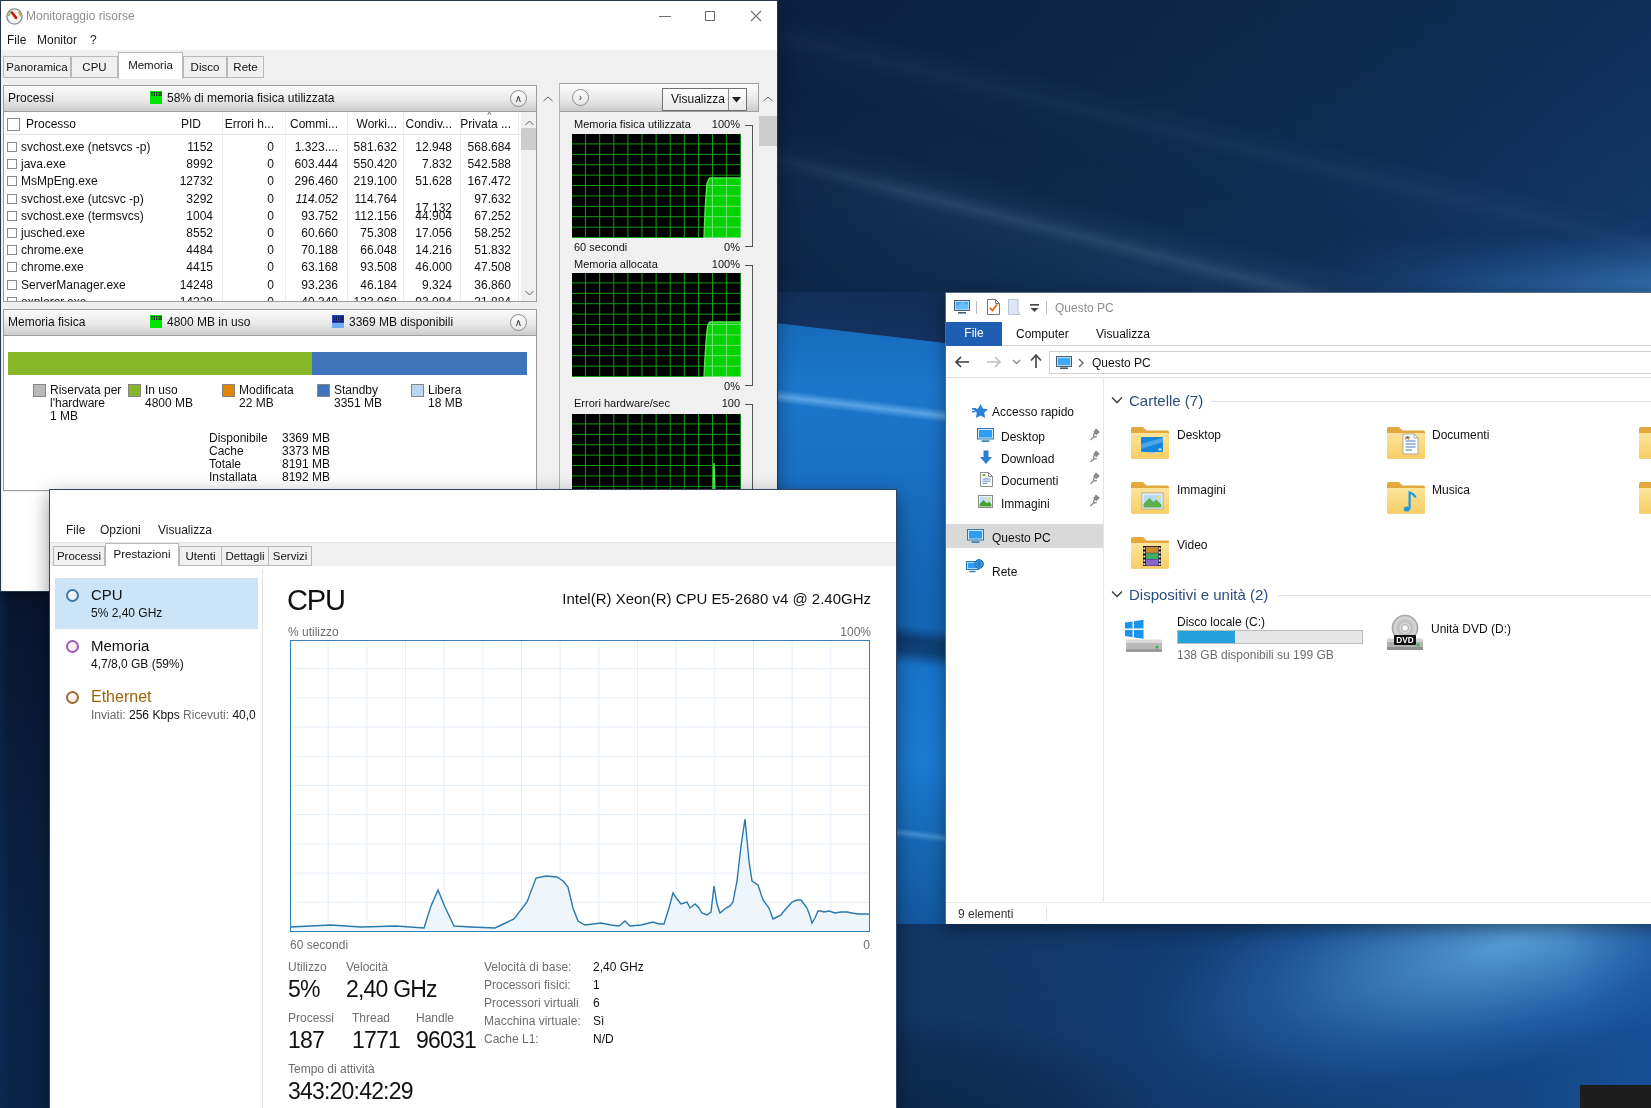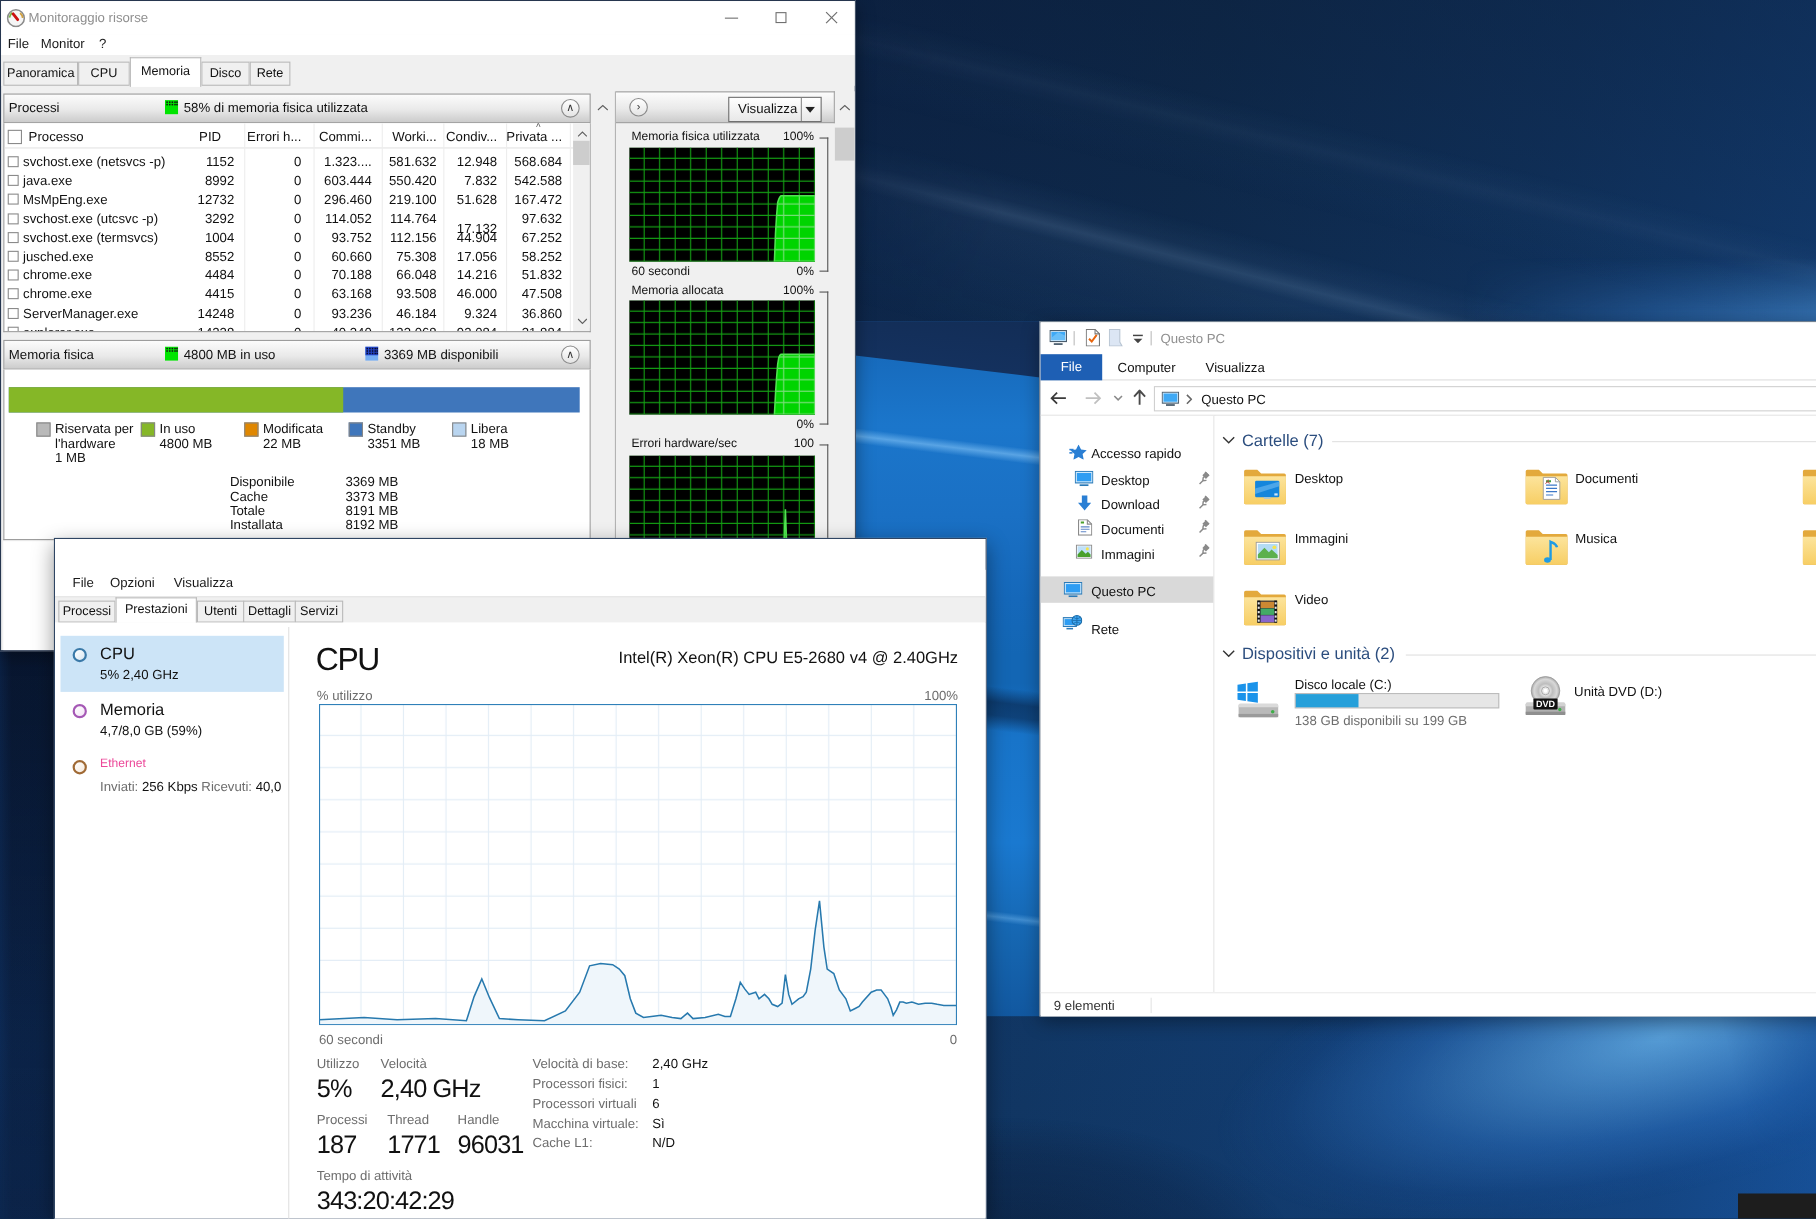--- a/index.html
+++ b/index.html
@@ -133,21 +133,21 @@
       <span class="cell num" style="left:129px;top:62.400000000000006px;width:80px;">12732</span>
       <span class="cell num" style="left:190px;top:62.400000000000006px;width:80px;">0</span>
       <span class="cell num" style="left:254px;top:62.400000000000006px;width:80px;">296.460</span>
       <span class="cell num" style="left:313px;top:62.400000000000006px;width:80px;">219.100</span>
       <span class="cell num" style="left:368px;top:62.400000000000006px;width:80px;">51.628</span>
       <span class="cell num" style="left:427px;top:62.400000000000006px;width:80px;">167.472</span>
 <div class="cbx" style="left:3px;top:81.60000000000001px;"></div>
       <span class="cell" style="left:17px;top:79.60000000000001px;">svchost.exe (utcsvc -p)</span>
       <span class="cell num" style="left:129px;top:79.60000000000001px;width:80px;">3292</span>
       <span class="cell num" style="left:190px;top:79.60000000000001px;width:80px;">0</span>
-      <span class="cell num" style="left:254px;top:79.60000000000001px;width:80px;">114.052</span>
+      <span class="cell num" style="left:254px;top:79.60000000000001px;width:80px;font-style:italic;">114.052</span>
       <span class="cell num" style="left:313px;top:79.60000000000001px;width:80px;">114.764</span>
       <span class="cell num" style="left:368px;top:89px;width:80px;">17.132</span>
       <span class="cell num" style="left:427px;top:79.60000000000001px;width:80px;">97.632</span>
 <div class="cbx" style="left:3px;top:98.80000000000001px;"></div>
       <span class="cell" style="left:17px;top:96.80000000000001px;">svchost.exe (termsvcs)</span>
       <span class="cell num" style="left:129px;top:96.80000000000001px;width:80px;">1004</span>
       <span class="cell num" style="left:190px;top:96.80000000000001px;width:80px;">0</span>
       <span class="cell num" style="left:254px;top:96.80000000000001px;width:80px;">93.752</span>
       <span class="cell num" style="left:313px;top:96.80000000000001px;width:80px;">112.156</span>
       <span class="cell num" style="left:368px;top:96.80000000000001px;width:80px;">44.904</span>
@@ -250,21 +250,21 @@
  <div class="leglab" style="left:46px;top:48px;">Riservata per<br>l'hardware<br>1 MB</div>
  <div class="swatch" style="left:124px;top:48px;background:#85b727;"></div>
  <div class="leglab" style="left:141px;top:48px;">In uso<br>4800 MB</div>
  <div class="swatch" style="left:218px;top:48px;background:#e08700;"></div>
  <div class="leglab" style="left:235px;top:48px;">Modificata<br>22 MB</div>
  <div class="swatch" style="left:313px;top:48px;background:#3f76bb;"></div>
  <div class="leglab" style="left:330px;top:48px;">Standby<br>3351 MB</div>
  <div class="swatch" style="left:407px;top:48px;background:#b9d5f0;"></div>
  <div class="leglab" style="left:424px;top:48px;">Libera<br>18 MB</div>
  <div class="leglab" style="left:205px;top:96px;">Disponibile<br>Cache<br>Totale<br>Installata</div>
- <div class="leglab" style="left:278px;top:96px;margin-left:32px;">3369 MB<br>3373 MB<br>8191 MB<br>8192 MB</div>
+ <div class="leglab" style="left:278px;top:96px;">3369 MB<br>3373 MB<br>8191 MB<br>8192 MB</div>
 </div>
 
 <div class="abs" style="left:2px;top:491px;width:534px;height:99px;background:#fff;"></div>
 
 <div class="sb" style="left:540px;top:84px;width:14px;height:500px;">
  <div class="abs" style="left:2px;top:3px;"><svg width="10" height="6">
           <path d="M0.5 5 L5 1 L9.5 5" stroke="#606060" fill="none"></path>
         </svg></div>
 </div>
 
@@ -679,21 +679,21 @@
 <div class="abs" style="left:0;top:76px;width:846px;height:542px;background:#fff;"></div>
 
 <div class="abs" style="left:5px;top:88px;width:203px;height:51px;background:#cce4f7;"></div>
 <div class="abs" style="left:16px;top:99px;width:13px;height:13px;border:2px solid #3a79a8;border-radius:50%;background:linear-gradient(135deg,#fff,#d8e7f2);"></div>
 <div class="abs" style="left:41px;top:96px;font-size:15px;color:#111;">CPU</div>
 <div class="abs t12" style="left:41px;top:116px;">5% 2,40 GHz</div>
 <div class="abs" style="left:16px;top:150px;width:13px;height:13px;border:2px solid #a558b5;border-radius:50%;background:linear-gradient(135deg,#fff,#f3e3f6);"></div>
 <div class="abs" style="left:41px;top:147px;font-size:15px;color:#111;">Memoria</div>
 <div class="abs t12" style="left:41px;top:167px;">4,7/8,0 GB (59%)</div>
 <div class="abs" style="left:16px;top:201px;width:13px;height:13px;border:2px solid #a06a35;border-radius:50%;background:linear-gradient(135deg,#fff,#f6e9dc);"></div>
-<div class="abs" style="left:41px;top:198px;font-size:11px;color:#ec4899;">Ethernet</div>
+<div class="abs" style="left:41px;top:198px;font-size:16px;color:#a16207;">Ethernet</div>
 <div class="abs t12" style="left:41px;top:218px;width:168px;overflow:hidden;"><span class="gray">Inviati:</span> 256 Kbps <span class="gray">Ricevuti:</span> 40,0 K</div>
 <div class="abs" style="left:212px;top:80px;width:1px;height:538px;background:#e0e0e0;"></div>
 
 <div class="abs" style="left:237px;top:94px;font-size:29px;letter-spacing:-1.2px;color:#111;">CPU</div>
 <div class="abs" style="left:371px;top:100px;width:450px;text-align:right;font-size:15px;color:#111;">Intel(R) Xeon(R) CPU E5-2680 v4 @ 2.40GHz</div>
 <div class="abs t12 gray" style="left:238px;top:135px;">% utilizzo</div>
 <div class="abs t12 gray" style="left:721px;top:135px;width:100px;text-align:right;">100%</div>
 
 <svg class="abs" style="left:240px;top:150px;" width="580" height="292" viewBox="0 0 580 292">
  <defs>

